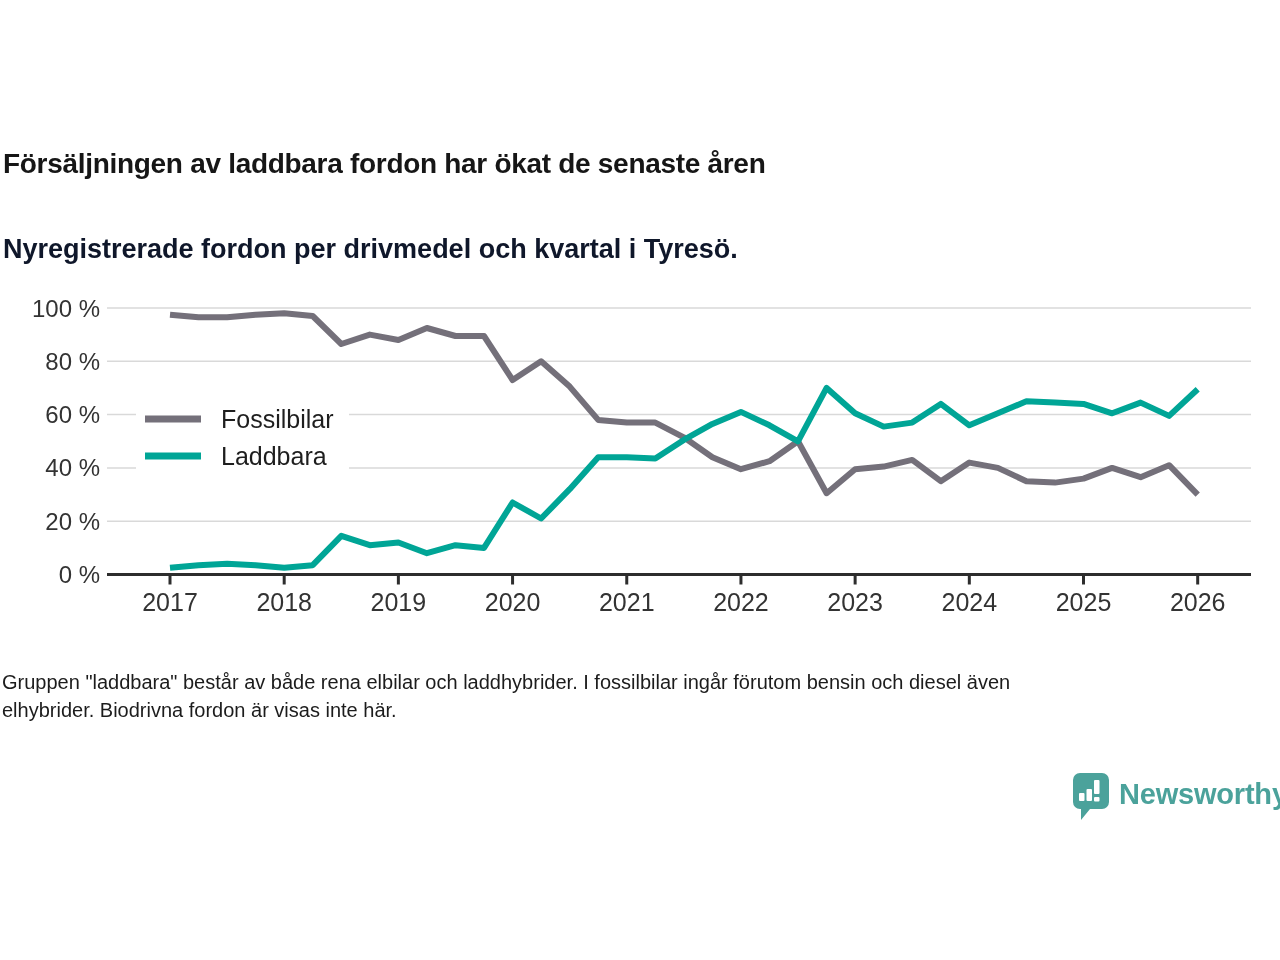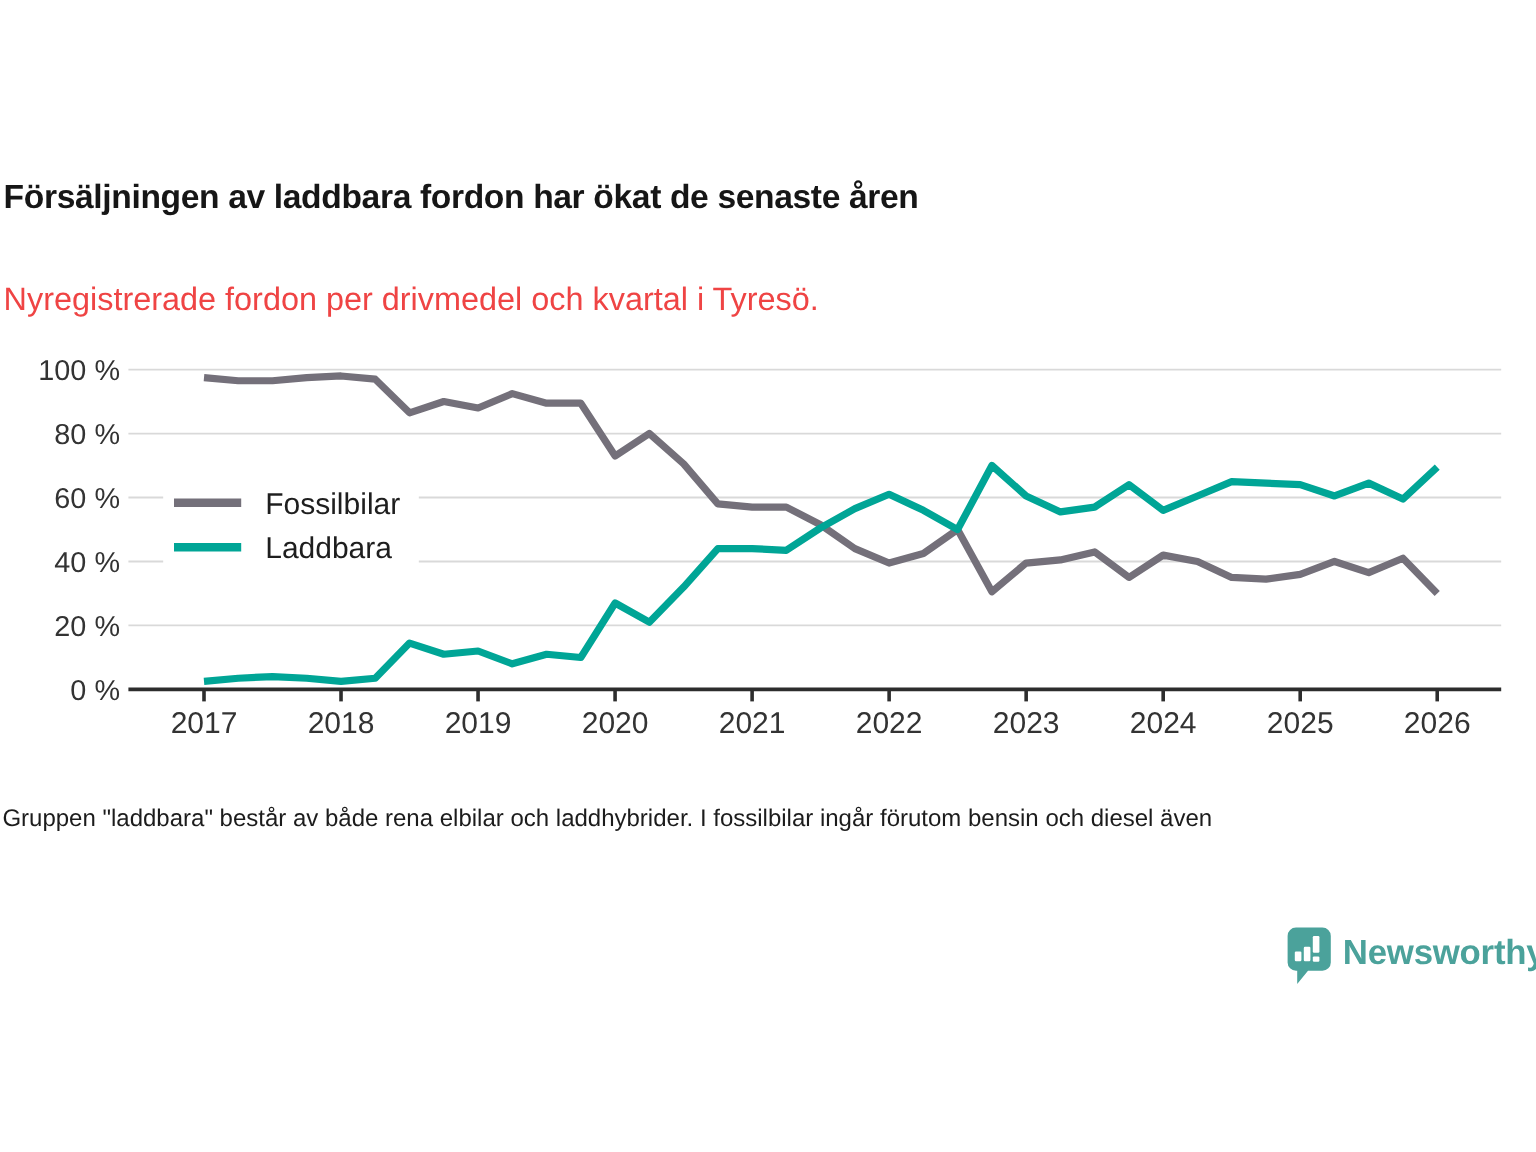--- a/index.html
+++ b/index.html
@@ -6,21 +6,21 @@
   body{
     width:1280px;height:960px;background:#ffffff;position:relative;overflow:hidden;
     font-family:"Liberation Sans",sans-serif;
   }
   .title{
     position:absolute;left:3px;top:148px;width:1200px;
     font-size:28px;font-weight:700;color:#161616;letter-spacing:-0.3px;
   }
   .subtitle{
     position:absolute;left:3px;top:234px;width:1100px;
-    font-size:27px;font-weight:400;color:#ef4444;
+    font-size:27px;font-weight:700;color:#0f172a;
   }
   #chart-svg{position:absolute;left:0;top:0;width:1280px;height:960px;}
   #chart-svg text{font-family:"Liberation Sans",sans-serif;}
   #chart-svg .tick{font-size:24px;fill:#333333;}
   #chart-svg .xtick{font-size:25px;fill:#333333;}
   #chart-svg .legend-label{font-size:25px;fill:#1e1e1e;}
   .footnote{
     position:absolute;left:2px;top:668px;width:1240px;
     font-size:20px;color:#1c1c1c;line-height:28px;
   }
@@ -75,20 +75,21 @@
     <polyline points="170.0,314.7 198.5,317.3 227.1,317.3 255.6,314.7 284.2,313.3 312.7,316.0 341.3,344.0 369.8,334.6 398.4,340.0 426.9,328.0 455.5,336.0 484.0,336.0 512.6,380.0 541.1,361.3 569.7,386.6 598.2,419.9 626.8,422.6 655.3,422.6 683.8,437.3 712.4,457.2 740.9,469.2 769.5,461.2 798.0,441.3 826.6,493.2 855.1,469.2 883.7,466.6 912.2,459.9 940.8,481.2 969.3,462.6 997.9,467.9 1026.4,481.2 1055.0,482.6 1083.5,478.6 1112.1,467.9 1140.6,477.2 1169.1,465.2 1197.7,494.6" fill="none" stroke="#74707A" stroke-width="6" stroke-linejoin="round" stroke-linecap="butt"></polyline>
     <polyline points="170.0,567.8 198.5,565.2 227.1,563.8 255.6,565.2 284.2,567.8 312.7,565.2 341.3,535.9 369.8,545.2 398.4,542.5 426.9,553.2 455.5,545.2 484.0,547.9 512.6,502.5 541.1,518.5 569.7,489.2 598.2,457.2 626.8,457.2 655.3,458.6 683.8,439.9 712.4,423.9 740.9,411.9 769.5,425.3 798.0,441.3 826.6,387.9 855.1,413.3 883.7,426.6 912.2,422.6 940.8,403.9 969.3,425.3 997.9,413.3 1026.4,401.3 1055.0,402.6 1083.5,403.9 1112.1,413.3 1140.6,402.6 1169.1,415.9 1197.7,389.3" fill="none" stroke="#00A596" stroke-width="6" stroke-linejoin="round" stroke-linecap="butt"></polyline>
     <line x1="145" x2="201" y1="419" y2="419" stroke="#74707A" stroke-width="7"></line>
     <text x="221" y="428" class="legend-label">Fossilbilar</text>
     <line x1="145" x2="201" y1="456" y2="456" stroke="#00A596" stroke-width="7"></line>
     <text x="221" y="465" class="legend-label">Laddbara</text>
   </svg>
 
 <div class="footnote">
   <div>Gruppen "laddbara" består av både rena elbilar och laddhybrider. I fossilbilar ingår förutom bensin och diesel även</div>
+  <div>elhybrider. Biodrivna fordon är visas inte här.</div>
 </div>
 
 <div class="logo">
   <svg width="40" height="52" viewBox="0 0 40 52">
     <path d="M10 1 h22 a7 7 0 0 1 7 7 v22 a7 7 0 0 1 -7 7 h-12 l-9 11 v-11 h-1 a7 7 0 0 1 -7 -7 v-22 a7 7 0 0 1 7 -7 z" fill="#4BA29B"></path>
     <rect x="9" y="21" width="5.5" height="8" fill="#ffffff" rx="1"></rect>
     <rect x="16.5" y="17" width="5.5" height="12" fill="#ffffff" rx="1"></rect>
     <rect x="24" y="8" width="5.5" height="14" fill="#ffffff" rx="1"></rect>
     <rect x="24" y="25" width="5.5" height="4.5" fill="#ffffff" rx="1"></rect>
   </svg>

